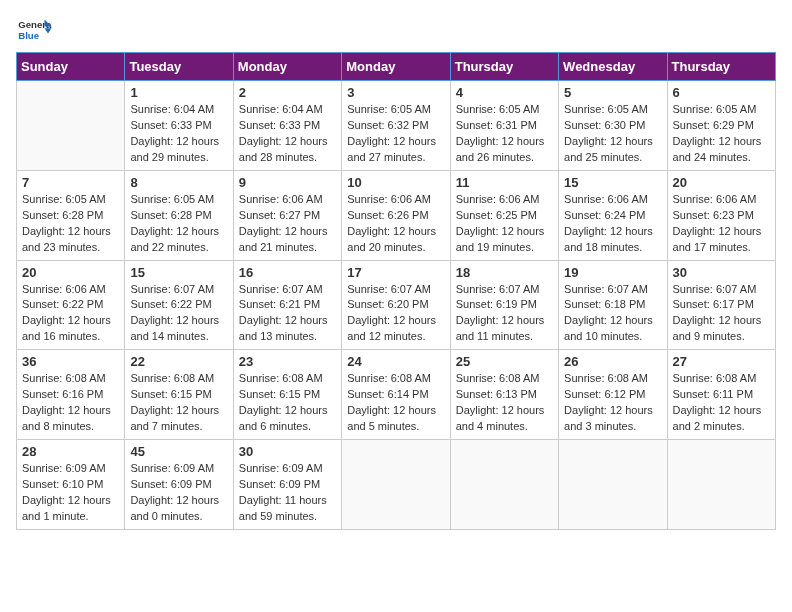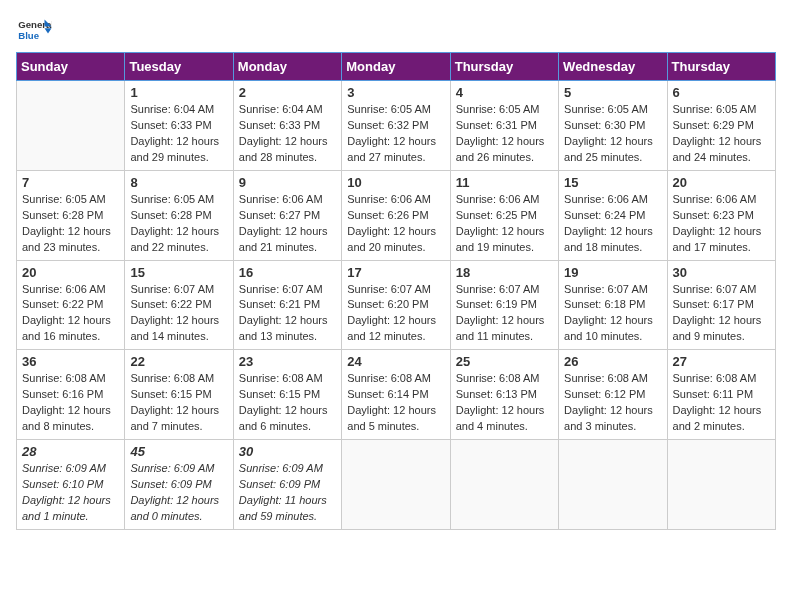--- a/index.html
+++ b/index.html
@@ -67,21 +67,20 @@
     .day-info {
       font-size: 11px;
       line-height: 1.45;
       color: #333;
     }
     .empty-cell {
       background: #f9f9f9;
     }
     tr:last-child td {
       height: 70px;
-      font-style: italic;
     }
   </style>
 </head>
 <body>
 
 <div class="header-area">
   <div class="logo">
     <svg class="logo-icon" viewBox="0 0 40 32">
       <text x="2" y="14" font-size="11" font-weight="bold" fill="#333">General</text>
       <text x="2" y="26" font-size="11" font-weight="bold" fill="#1a6bbf">Blue</text>

